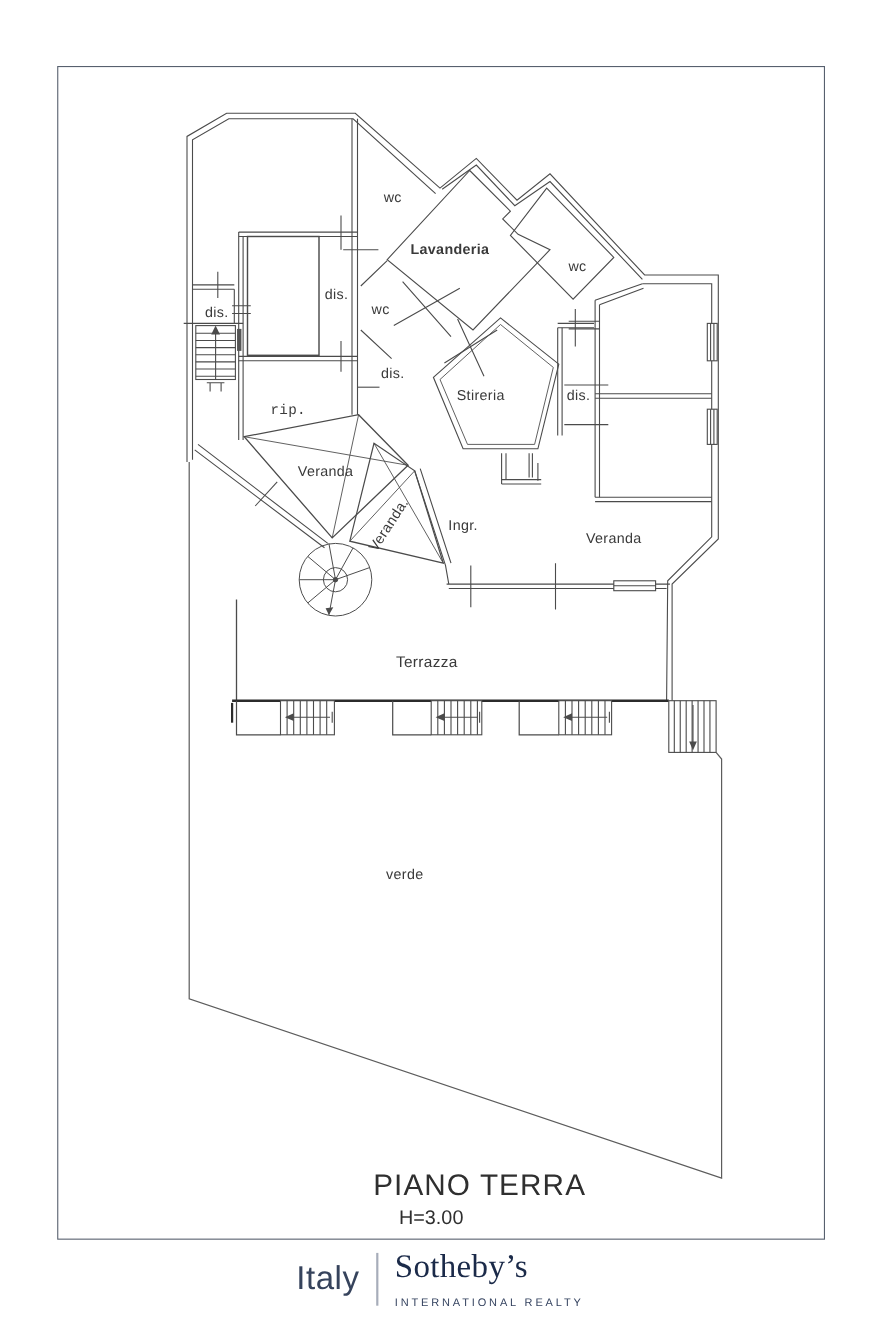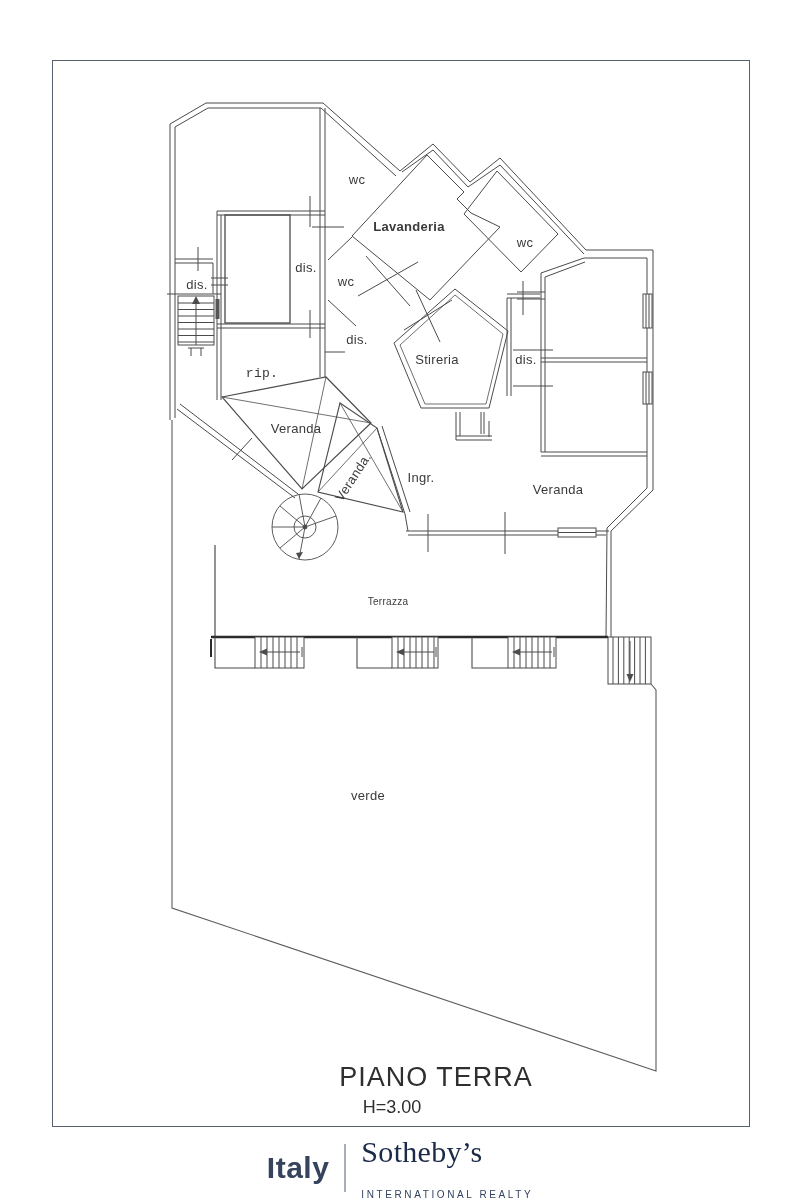--- a/index.html
+++ b/index.html
@@ -9,26 +9,26 @@
                border:1.2px solid #57606e;}
   svg.plan{position:absolute;left:0;top:0;}
   #room-labels span{position:absolute;color:#3a3a3a;font-size:13px;white-space:nowrap;
                     transform:translate(-50%,-50%);letter-spacing:.3px;}
   .plan-title{position:absolute;left:52px;top:1062px;width:680px;text-align:center;
               font-size:27px;color:#2f2f2f;letter-spacing:1px;margin-left:44px;}
   .plan-subtitle{position:absolute;left:52px;top:1097px;width:680px;text-align:center;
               font-size:18px;color:#2f2f2f;}
   .footer{position:absolute;left:0;top:1136px;width:800px;display:flex;
           justify-content:center;align-items:center;}
-  .footer .country{font-size:30px;color:#36435c;font-weight:700;letter-spacing:.5px;}
+  .footer .country{font-size:30px;color:#36435c;font-weight:400;letter-spacing:.5px;}
   .footer .divider{width:2px;height:48px;background:#a7adba;margin:0 15px;}
   .brand-box{display:flex;flex-direction:column;}
   .brand{font-family:"Liberation Serif", serif;font-size:30px;font-weight:400;
          color:#1b2a49;letter-spacing:.3px;line-height:1.05;}
-  .brand-sub{font-size:10px;color:#34425f;letter-spacing:2.6px;margin-top:21px;}
+  .brand-sub{font-size:10px;color:#34425f;letter-spacing:2.6px;margin-top:11px;}
 </style>
 </head>
 <body>
 
 <div class="sheet">
   <div class="plan-border"></div>
 
   <svg class="plan" width="800" height="1200" viewBox="0 0 800 1200">
 
     <g stroke="#4b4b4b" stroke-width="1" fill="none">
@@ -167,21 +167,21 @@
       <span style="left: 525px; top: 242px;">wc</span>
       <span style="left: 197px; top: 284px;">dis.</span>
       <span style="left: 262px; top: 373px; font-family: Liberation Mono, monospace;">rip.</span>
       <span style="left: 357px; top: 339px;">dis.</span>
       <span style="left: 437px; top: 359px;">Stireria</span>
       <span style="left: 526px; top: 359px;">dis.</span>
       <span style="left: 296px; top: 428px;">Veranda</span>
       <span style="left: 353px; top: 477px; transform: translate(-50%, -50%) rotate(-57deg);">Veranda.</span>
       <span style="left: 421px; top: 477px;">Ingr.</span>
       <span style="left: 558px; top: 489px;">Veranda</span>
-      <span style="left: 388px; top: 601px; font-size: 10px;">Terrazza</span>
+      <span style="left: 388px; top: 601px; font-size: 14px;">Terrazza</span>
       <span style="left: 368px; top: 795px;">verde</span>
     </div>
 
   <div class="plan-title">PIANO TERRA</div>
   <div class="plan-subtitle">H=3.00</div>
 
   <div class="footer">
     <span class="country">Italy</span>
     <div class="divider"></div>
     <div class="brand-box">

